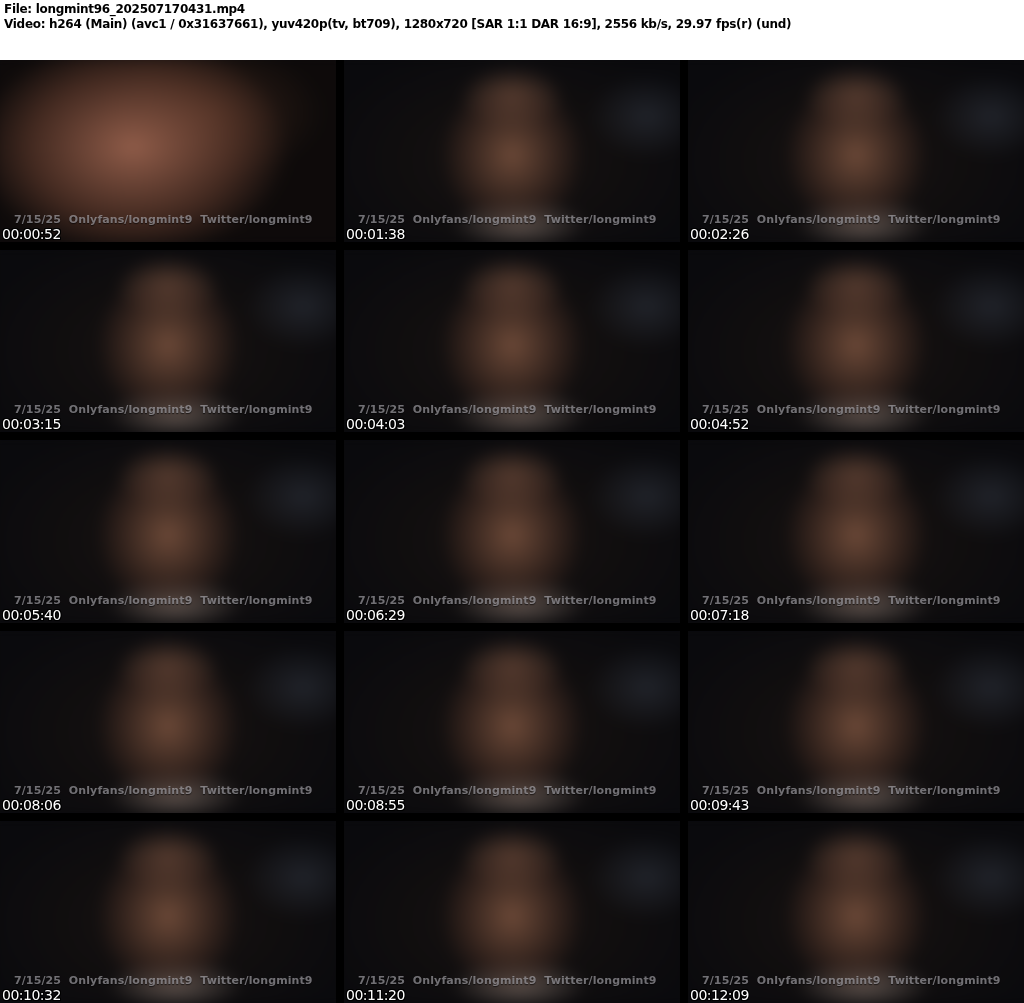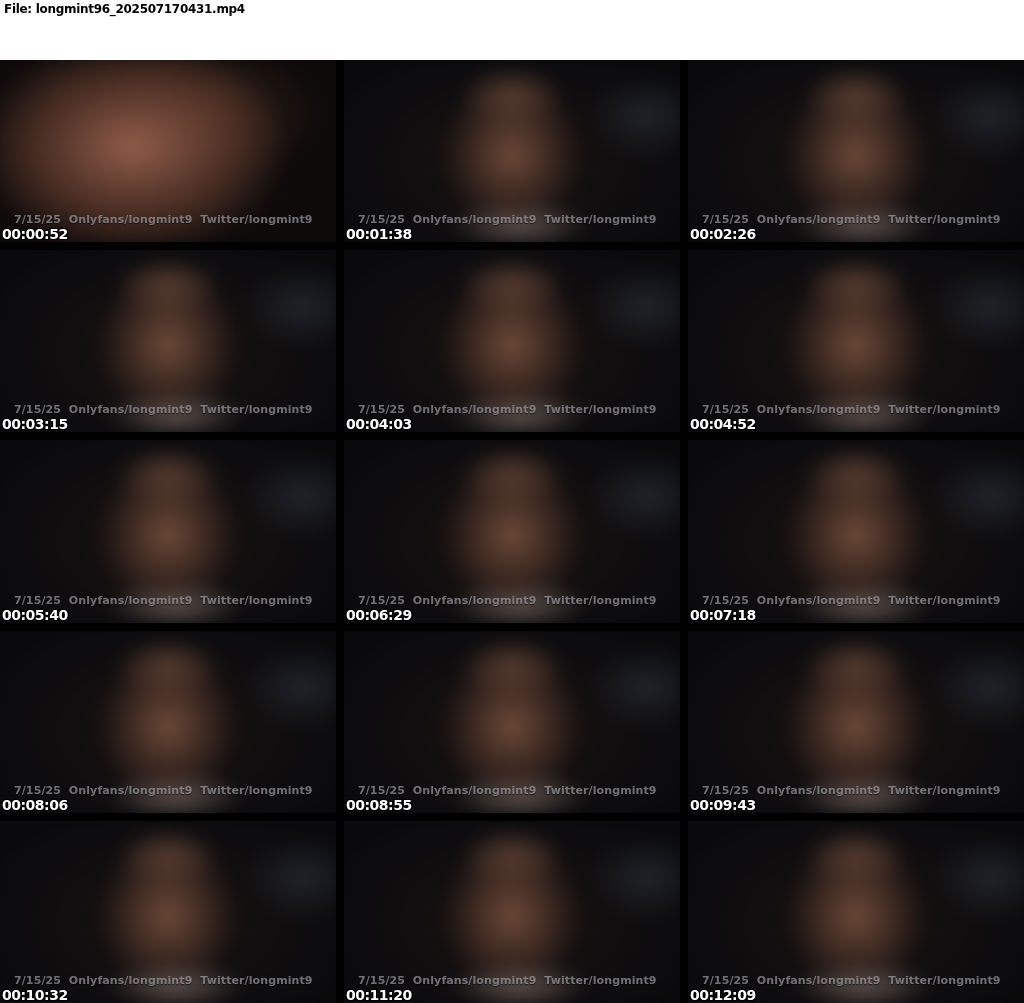--- a/index.html
+++ b/index.html
@@ -75,38 +75,39 @@
     color: rgba(200, 198, 205, 0.55);
     text-shadow: 0 1px 1px rgba(0,0,0,0.6);
     letter-spacing: 0.1px;
     white-space: nowrap;
   }
   .ts {
     position: absolute;
     left: 2px;
     bottom: 0;
     font-size: 14px;
-    font-weight: bold;
+    font-weight: normal;
     color: #ffffff;
     letter-spacing: -0.5px;
     text-shadow:
       -1px -1px 0 #000, 1px -1px 0 #000,
       -1px  1px 0 #000, 1px  1px 0 #000,
        0 -1px 0 #000, 0 1px 0 #000,
       -1px 0 0 #000, 1px 0 0 #000;
     line-height: 16px;
   }
 </style>
 </head>
 <body>
 
 <div class="sheet">
 
   <div class="header">
     <div class="hline">File: longmint96_202507170431.mp4</div>
+    <div class="hline">Video: h264 (Main) (avc1 / 0x31637661), yuv420p(tv, bt709), 1280x720 [SAR 1:1 DAR 16:9], 2556 kb/s, 29.97 fps(r) (und)</div>
   </div>
 
   <div class="grid">
 
     <div class="thumb closeup">
       <div class="frame"></div>
       <div class="wm">7/15/25&nbsp; Onlyfans/longmint9&nbsp; Twitter/longmint9</div>
       <div class="ts">00:00:52</div>
     </div>
 

